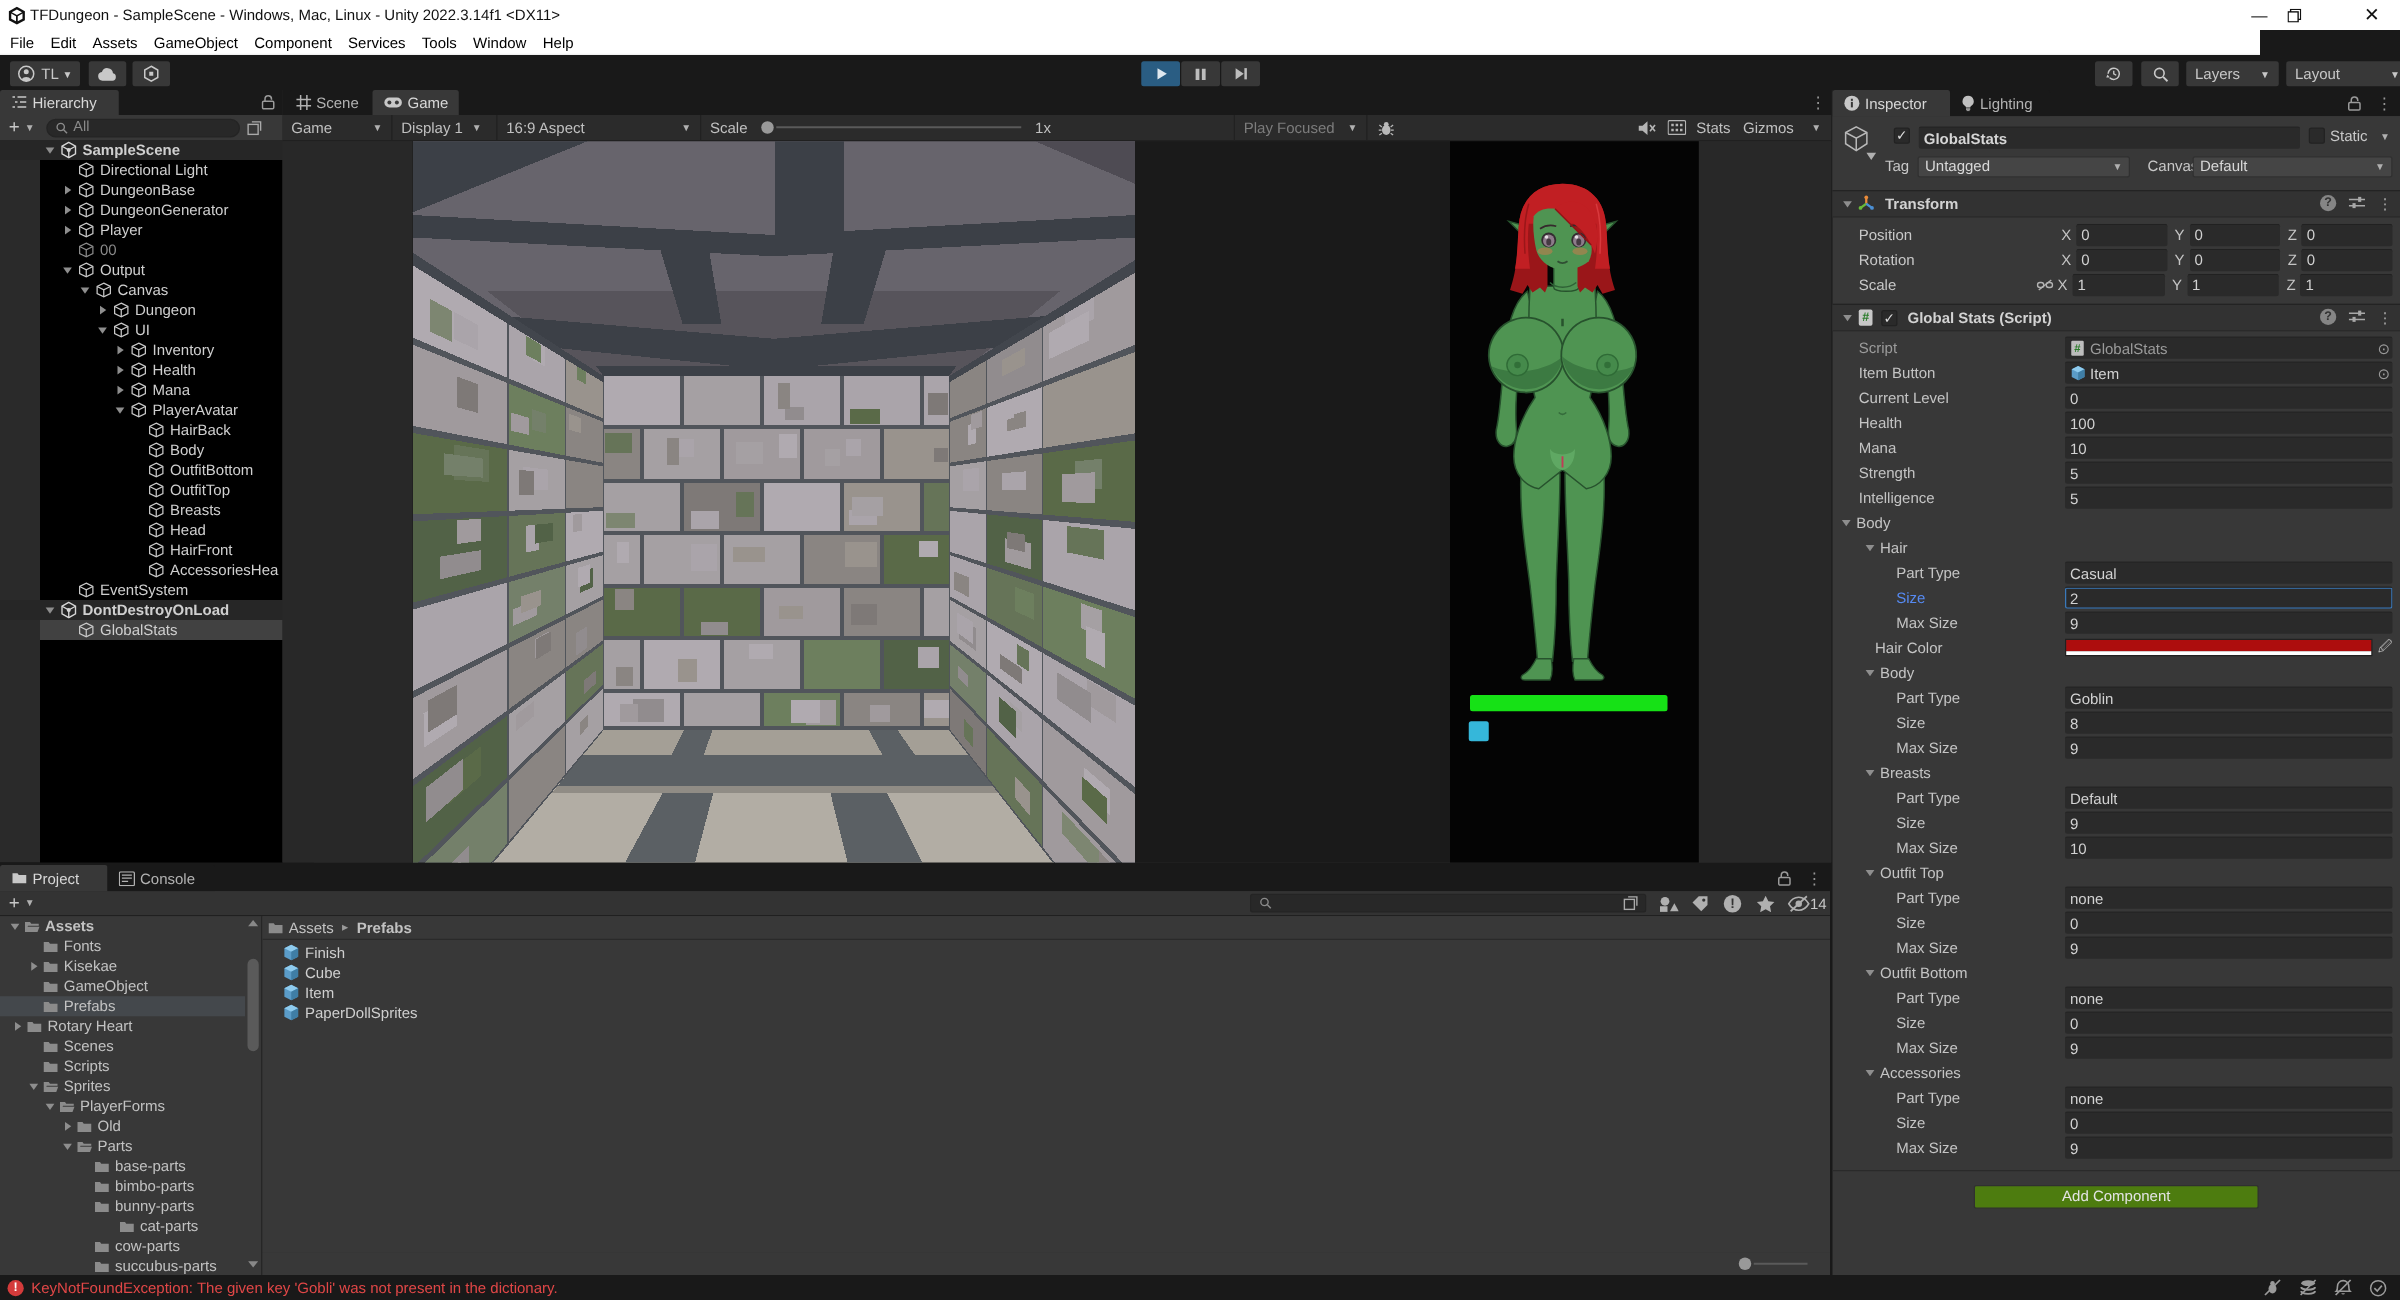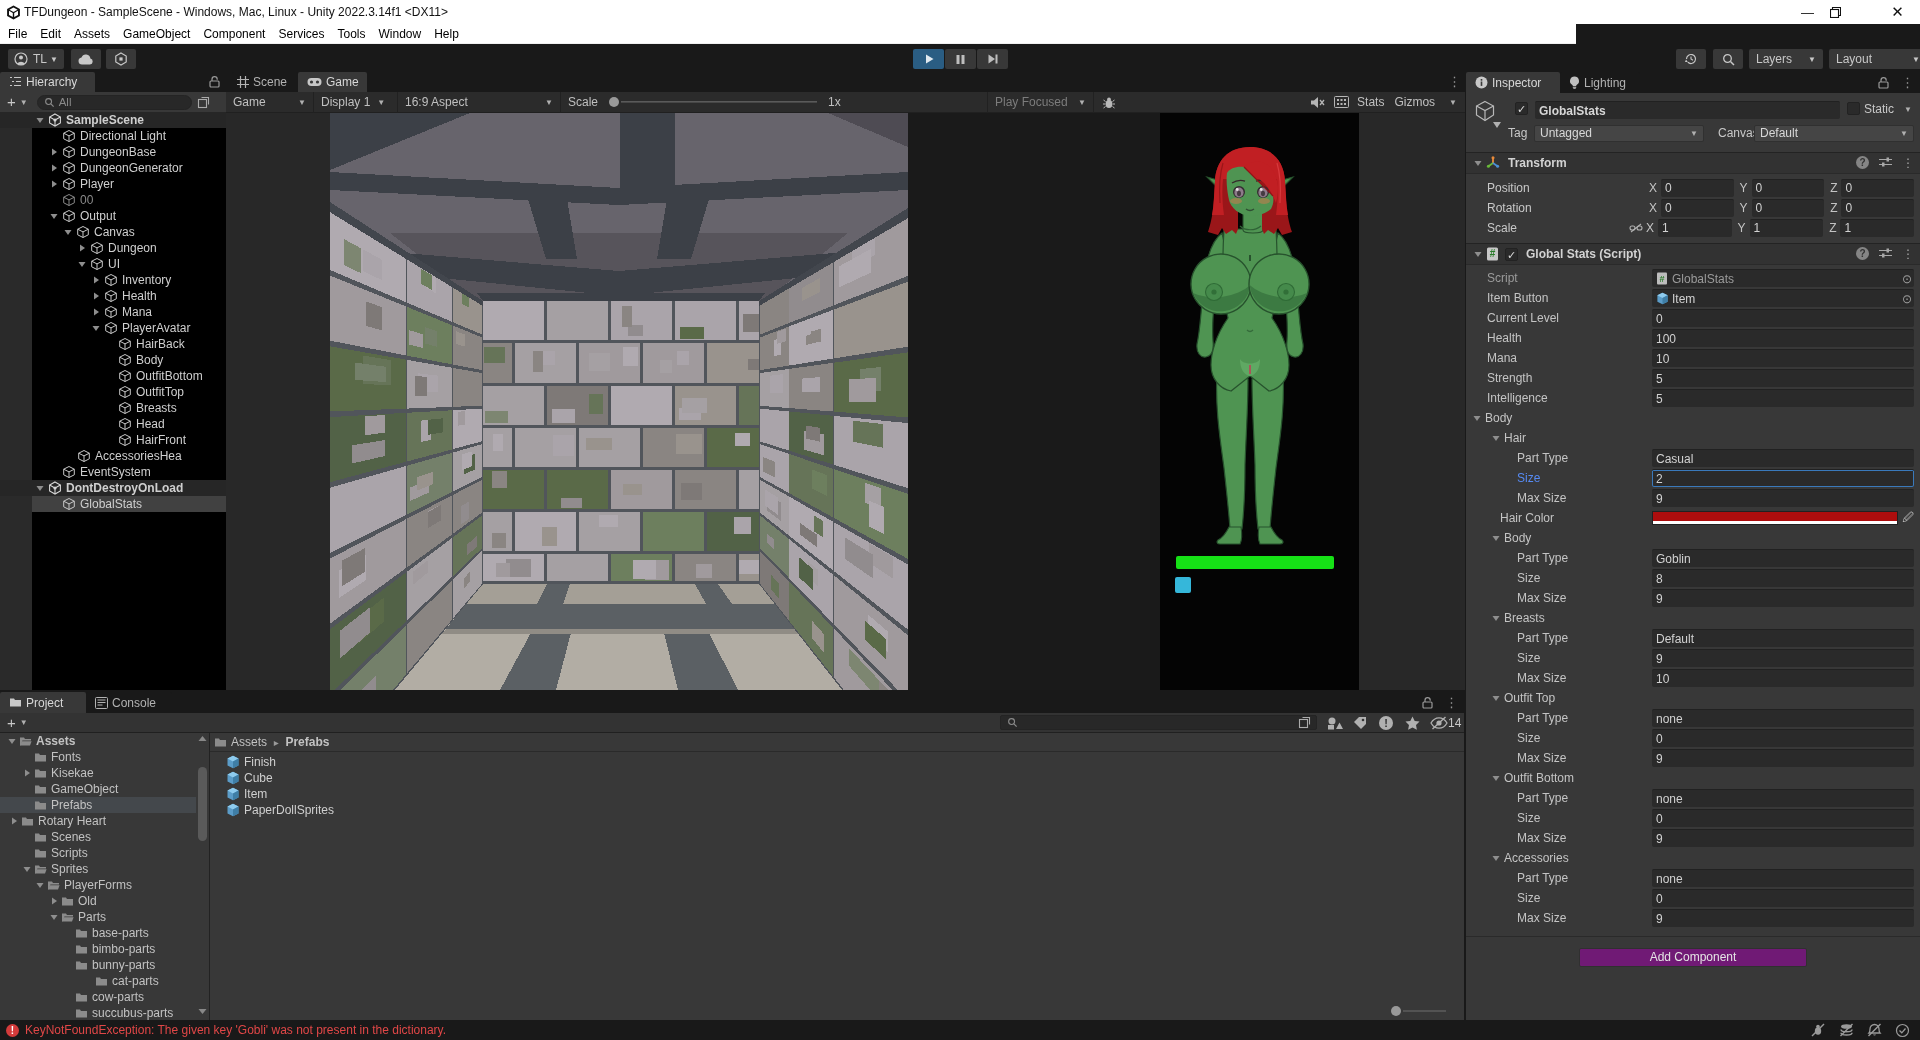--- a/index.html
+++ b/index.html
@@ -5,21 +5,21 @@
  font-family:"Liberation Sans",sans-serif;font-size:12px;color:#c8c8c8;
  -webkit-font-smoothing:antialiased}
 .abs{position:absolute}
 svg{display:block}
 .ic{display:inline-block;vertical-align:middle;margin-right:4px;flex:none}
 
 #titlebar{left:0;top:0;width:1920px;height:24px;background:#ffffff;color:#000}
 #titletxt{position:absolute;left:27px;top:5px;font-size:12px;color:#111}
 #winbtns{position:absolute;right:0;top:0;height:24px;display:flex;align-items:center}
 #winbtns span{width:45px;text-align:center;font-size:13px;color:#111}
-#menubar{left:0;top:24px;width:1576px;height:20px;background:#ffffff;color:#000;display:flex;align-items:center;border-bottom:1px solid #f0f0f0}
+#menubar{left:0;top:24px;width:1808px;height:20px;background:#ffffff;color:#000;display:flex;align-items:center;border-bottom:1px solid #f0f0f0}
 #menubar span{margin-right:13px;font-size:12px;color:#000}
 
 #toolbar{left:0;top:44px;width:1920px;height:28px;background:#191919}
 .tbtn{position:absolute;top:5px;height:20px;background:#383838;border-radius:2px;
  display:flex;align-items:center;justify-content:center;color:#c8c8c8}
 
 .tabbar{position:absolute;left:0;top:0;right:0;height:20px;background:#191919;display:flex}
 .tab{height:20px;padding:0 9px;display:flex;align-items:center;background:#2a2a2a;color:#b6b6b6;margin-right:0px;border-radius:2px 2px 0 0}
 .tab.on{background:#383838;color:#d8d8d8}
 .tab .ic{margin-right:4px}
@@ -57,21 +57,21 @@
 .irow{display:flex;align-items:center;height:20px;padding:0 6px 0 0}
 .ilbl{margin-left:21px;width:165px;flex:none;color:#c4c4c4}
 .flbl{color:#c4c4c4;margin-left:2px}
 .pick{position:absolute;right:2px;color:#9a9a9a;font-size:12px}
 .sechdr{height:22px;background:#323232;border-top:1px solid #232323;border-bottom:1px solid #2a2a2a;display:flex;align-items:center;padding:0 6px;font-weight:bold;color:#d2d2d2}
 .sechdr .hicons{margin-left:auto;display:flex;gap:10px;color:#a8a8a8;font-weight:normal}
 .swatch{flex:1;height:14px;display:flex;flex-direction:column;border:1px solid #212121}
 .swr{flex:1;background:#ad0d0d}
 .swa{height:3px;background:#ffffff}
 .eyed{width:16px;text-align:right;color:#b5b5b5;font-size:11px}
-#addcomp{position:absolute;left:113px;top:876px;width:228px;height:19px;background:#701a75;
+#addcomp{position:absolute;left:113px;top:876px;width:228px;height:19px;background:#4d7c0f;
  border:1px solid #303030;border-radius:2px;color:#e4e4e4;text-align:center;line-height:17px}
 
 #project{left:0;top:692px;width:1464px;height:328px;background:#333}
 #ptoolbar{position:absolute;left:0;top:21px;width:100%;height:20px;background:#333333;border-bottom:1px solid #202020;display:flex;align-items:center}
 #ptree{position:absolute;left:0;top:41px;width:196px;bottom:0;background:#383838;overflow:hidden}
 .pr{height:16px;display:flex;align-items:center;color:#c2c2c2;white-space:nowrap}
 .pr .aw{width:13px;flex:none;display:inline-flex}
 .pr.sel{background:#44484c}
 #pscroll{position:absolute;left:196px;top:41px;width:13px;bottom:0;background:#383838}
 #pdivider{position:absolute;left:209px;top:41px;width:1px;bottom:0;background:#222}
@@ -459,21 +459,21 @@
 <div class="hr " style="padding-left:118px">
         <span class="aw"></span>
         <svg class="ic" width="14" height="14" viewBox="0 0 14 14">
           <g fill="none" stroke="#c8c8c8" stroke-width="1">
             <path d="M7 1.5 12.3 4.2 12.3 9.8 7 12.5 1.7 9.8 1.7 4.2Z"></path>
             <path d="M1.7 4.2 7 6.9 12.3 4.2M7 6.9 7 12.5"></path>
           </g>
         </svg>
         <span class="lbl">HairFront</span>
       </div>
-<div class="hr " style="padding-left:77px">
+<div class="hr " style="padding-left:118px">
         <span class="aw"></span>
         <svg class="ic" width="14" height="14" viewBox="0 0 14 14">
           <g fill="none" stroke="#c8c8c8" stroke-width="1">
             <path d="M7 1.5 12.3 4.2 12.3 9.8 7 12.5 1.7 9.8 1.7 4.2Z"></path>
             <path d="M1.7 4.2 7 6.9 12.3 4.2M7 6.9 7 12.5"></path>
           </g>
         </svg>
         <span class="lbl">AccessoriesHea</span>
       </div>
 <div class="hr " style="padding-left:62px">

